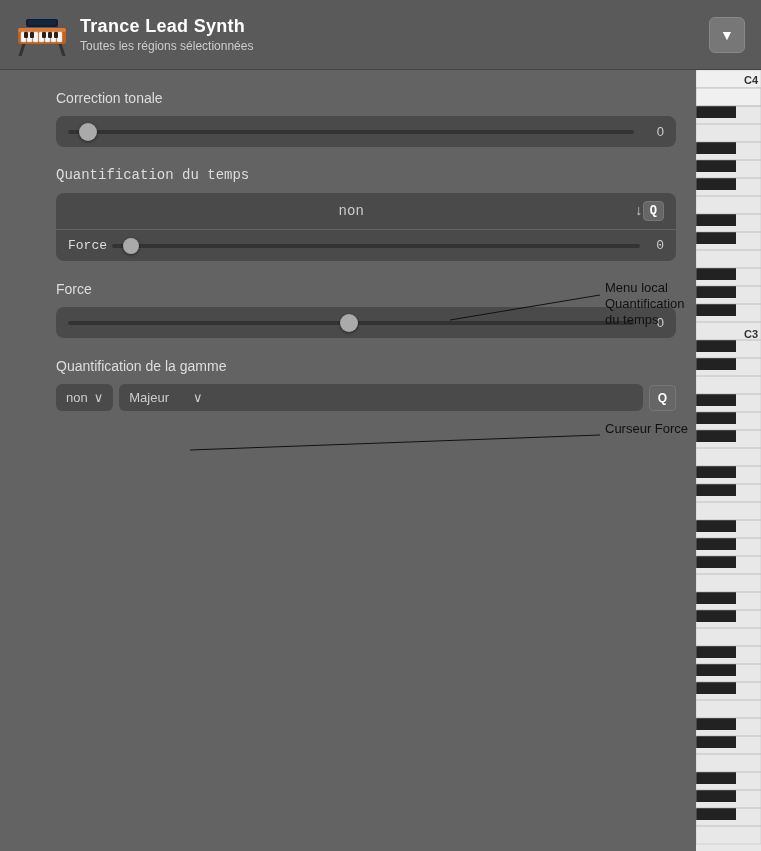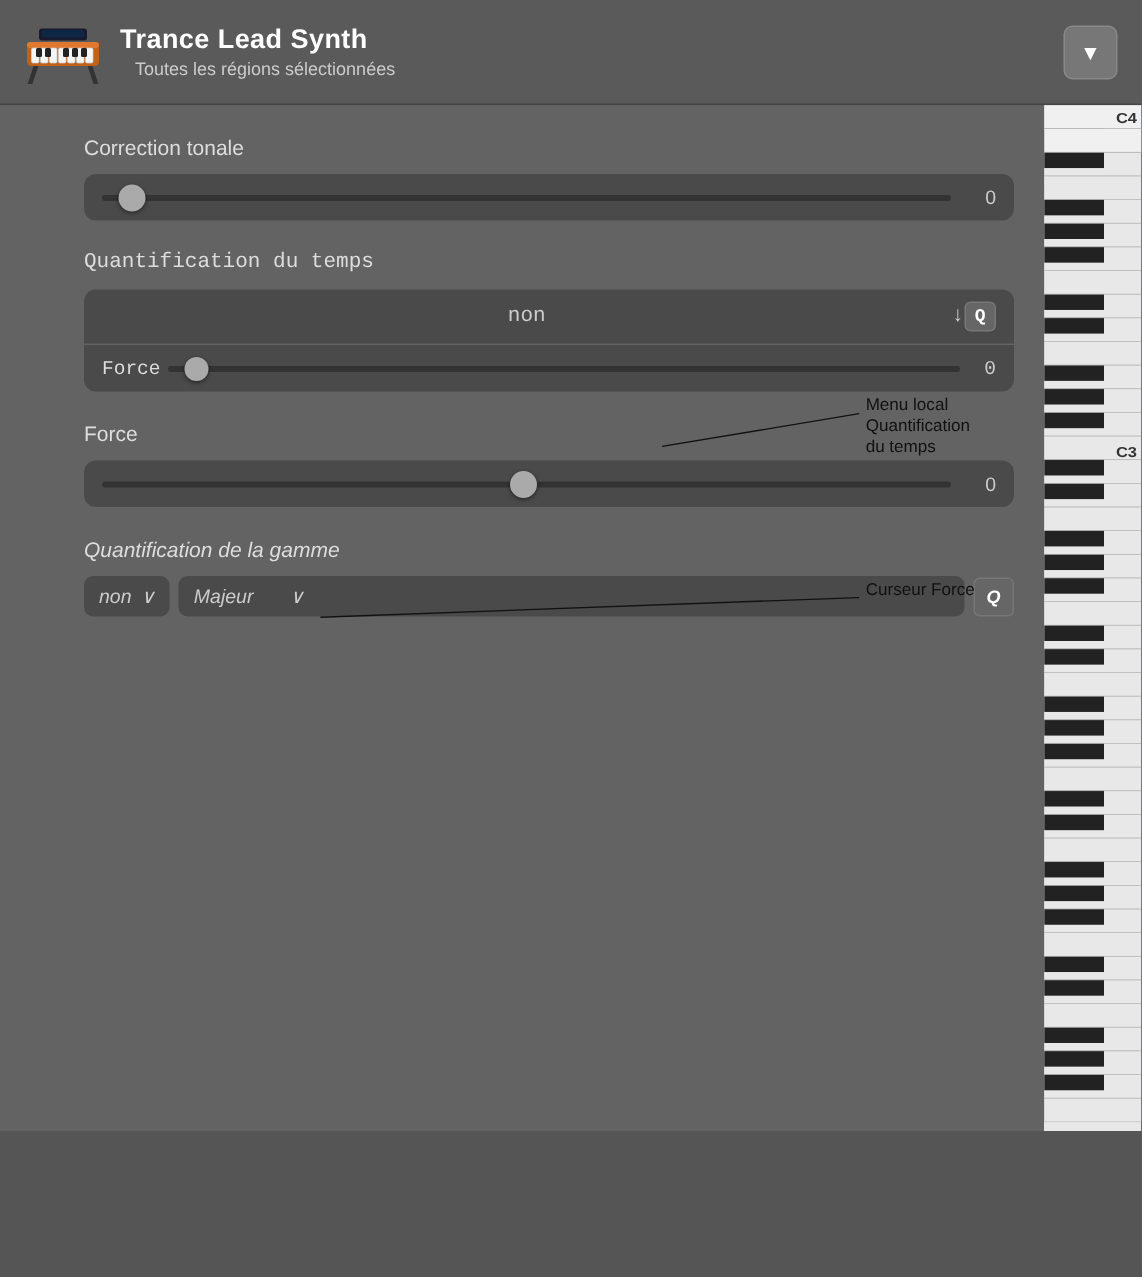--- a/index.html
+++ b/index.html
@@ -8,21 +8,21 @@
       height: 851px;
       background: #555;
       font-family: -apple-system, 'Helvetica Neue', Arial, sans-serif;
       overflow: hidden;
       position: relative;
     }
 
     
     .app-window {
       width: 761px;
-      height: 754px;
+      height: 851px;
       display: flex;
       flex-direction: column;
       background: #636363;
       position: relative;
     }
 
     
     .header {
       background: #5a5a5a;
       padding: 10px 16px;
@@ -49,21 +49,20 @@
     .header-title {
       color: #fff;
       font-size: 18px;
       font-weight: 600;
       letter-spacing: 0.3px;
     }
     .header-subtitle {
       color: #ccc;
       font-size: 12px;
       margin-top: 2px;
-      margin-left: 10px;
     }
     .header-btn {
       width: 36px;
       height: 36px;
       background: #777;
       border: 1px solid #888;
       border-radius: 6px;
       display: flex;
       align-items: center;
       justify-content: center;
@@ -86,21 +85,21 @@
       display: flex;
       flex-direction: column;
       gap: 0;
       background: #636363;
       margin-left: 36px;
     }
 
     
     .piano-container {
       width: 65px;
-      background: #0369a1;
+      background: #c4b5fd;
       position: relative;
       overflow: hidden;
       flex-shrink: 0;
     }
 
     
     .section {
       margin-bottom: 20px;
     }
     .section-label {
@@ -218,21 +217,20 @@
     }
 
     
     .gain-section {
       margin-bottom: 20px;
     }
 
     
     .gamme-section {
       margin-bottom: 10px;
-      font-style: italic;
     }
     .gamme-row {
       display: flex;
       gap: 6px;
       align-items: center;
     }
     .gamme-dropdown {
       background: #4a4a4a;
       border-radius: 6px;
       padding: 6px 10px;

